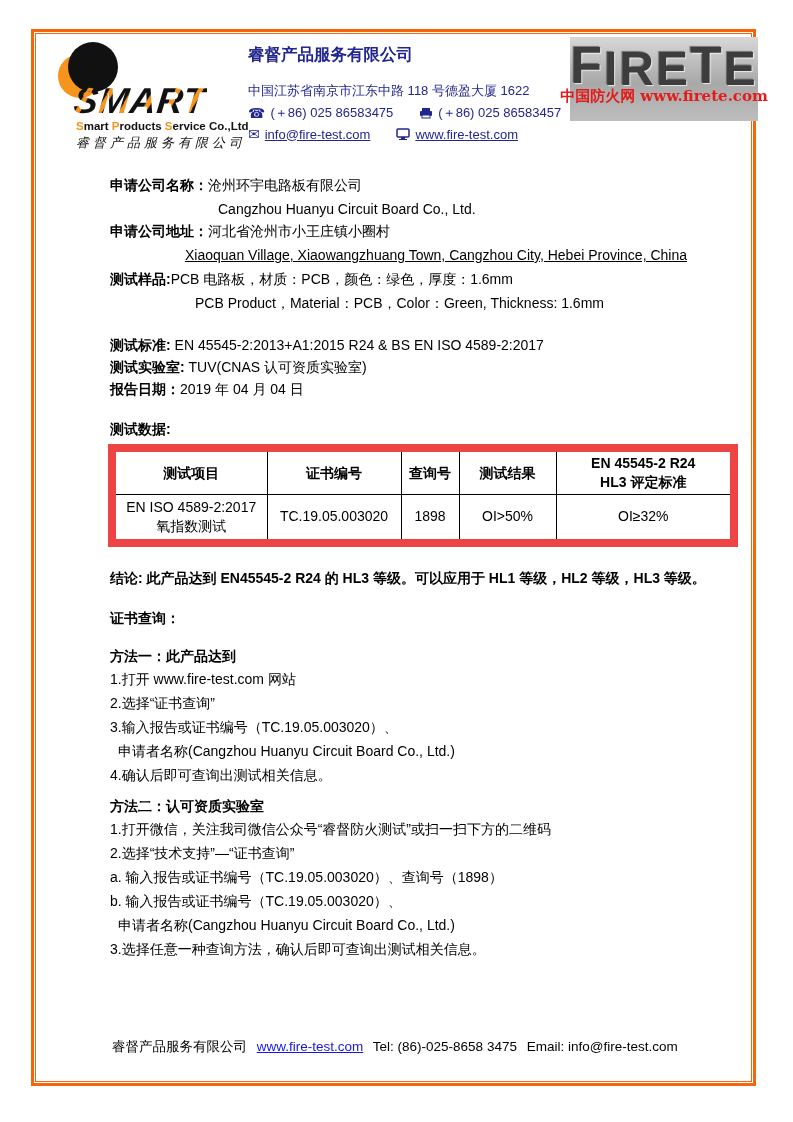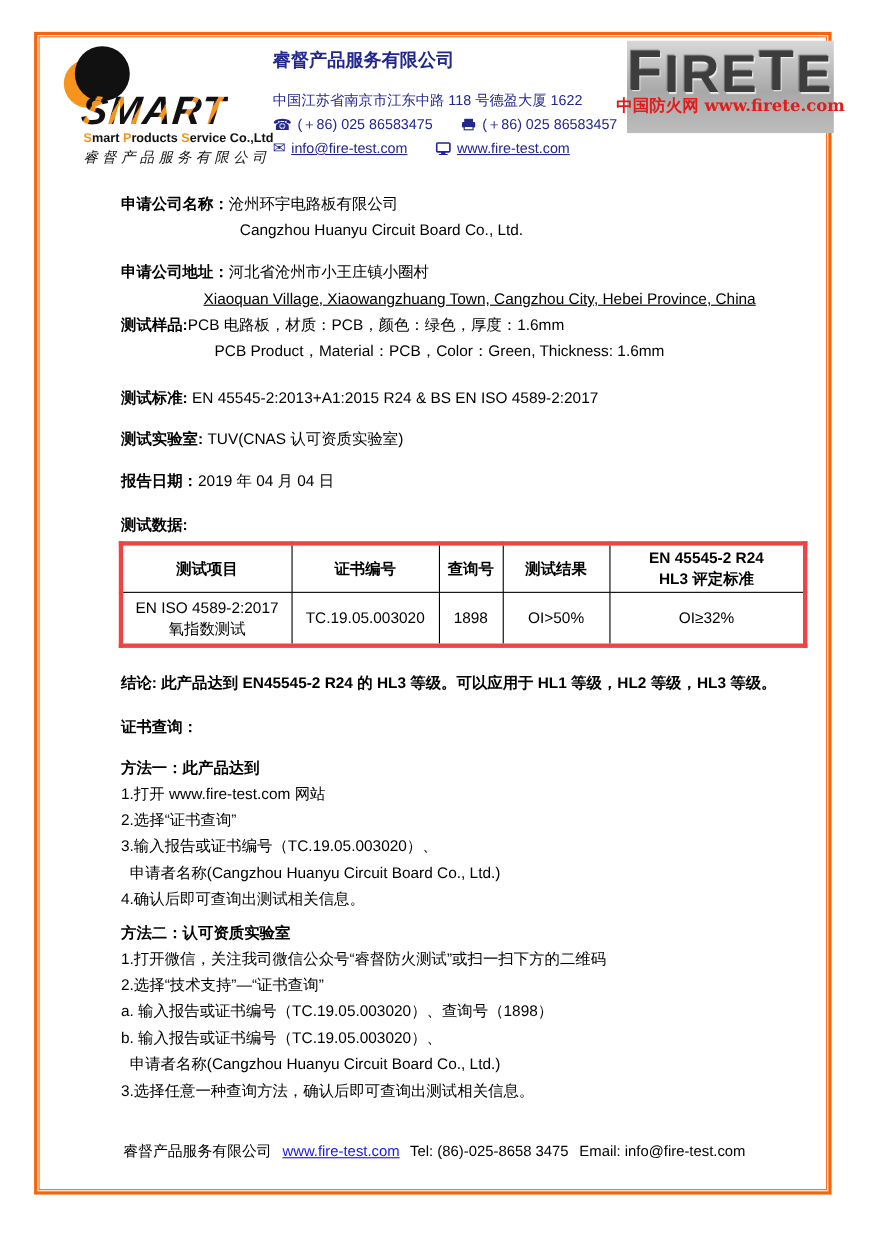--- a/index.html
+++ b/index.html
@@ -48,23 +48,23 @@
   .firete-caption { font-family:"DejaVu Serif",serif; color:#E31B1B; font-size:15px;
     font-weight:bold; white-space:nowrap; margin-top:-6px; }
 
   
   .content { position:absolute; left:110px; top:174px; width:608px; font-size:14px; line-height:22px; }
   .lbl { font-weight:bold; }
   .row { white-space:nowrap; }
   .en { white-space:nowrap; }
   .en.name-en   { padding-left:108px; margin-top:2px; }
   .en.addr-en   { padding-left:75px;  margin-top:2px;text-decoration:underline; }
-  .en.sample-en { padding-left:85px;  margin-top:2px; } .gap16{margin-top:16px;} .gap18{margin-top:2px;} .gap20{margin-top:20px;}
-
-  table.data { border-collapse:collapse; border:4px solid #ef4444; margin-left:-2px; margin-top:4px;
+  .en.sample-en { padding-left:85px;  margin-top:2px; } .gap16{} .gap18{margin-top:2px;} .gap20{margin-top:20px;}
+
+  table.data { border-collapse:collapse; border:8px solid #ef4444; margin-left:-2px; margin-top:4px;
     table-layout:fixed; width:622px; text-align:center; }
   table.data th, table.data td { border:1px solid #000; white-space:pre-line;
     vertical-align:middle; padding:2px 2px; font-size:14px; line-height:19px; }
   table.data th { font-weight:bold; height:44px; }
   table.data td { height:48px; }
 
   .conclusion { font-weight:bold; margin-top:20px; white-space:nowrap; }
   .section-lbl { font-weight:bold; margin-top:18px; }
   .method-title { font-weight:bold; margin-top:16px; }
   .method-line { line-height:24px; white-space:nowrap; }

